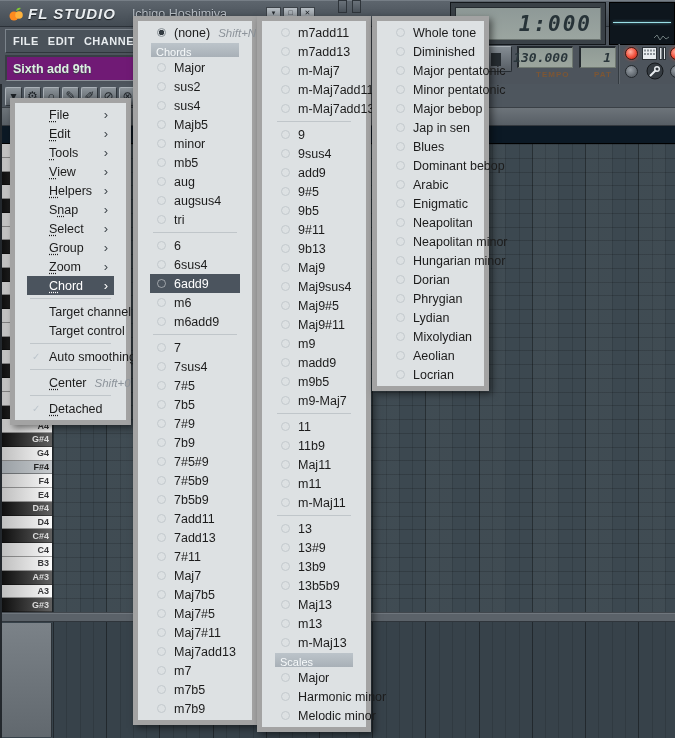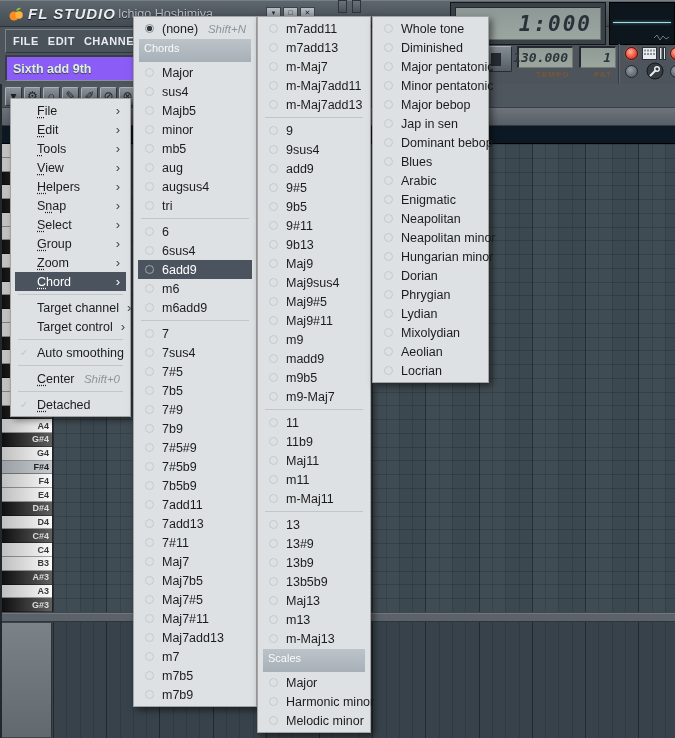--- a/index.html
+++ b/index.html
@@ -13,32 +13,32 @@
   .abs { position:absolute; }
 
   
   .titlebar { left:0; top:0; width:675px; height:27px;
     background:linear-gradient(#5d656d,#434b53);
     border-top:1px solid #767e86; border-bottom:1px solid #2b3138;
     display:flex; align-items:center; }
   .logo-wrap { display:flex; align-items:center; margin-left:8px; }
   .logo-text { font-style:italic; font-weight:bold; font-size:15px; letter-spacing:1px;
     color:#e9edf0; text-shadow:0 1px 1px #15181c; margin-left:4px; }
-  .win-title { margin-left:2px; font-size:12.5px; color:#b6bdc4; text-shadow:0 1px 1px #22262b; }
+  .win-title { margin-left:16px; font-size:12.5px; color:#b6bdc4; text-shadow:0 1px 1px #22262b; }
   .caption-btns { left:266px; top:7px; display:flex; gap:2px; }
   .cap-btn { width:15px; height:11px; background:linear-gradient(#b8bfc5,#8f969c);
     border:1px solid #3c4248; font-size:7px; line-height:9px; text-align:center; color:#23282d; }
 
   .menubox { left:5px; top:29px; width:129px; height:24px; background:#4a525a;
     border-top:1px solid #7b838b; border-left:1px solid #7b838b;
     border-right:1px solid #30363c; border-bottom:1px solid #30363c;
     display:flex; align-items:center; padding-left:7px; }
   .menubox span { color:#e8ecef; font-weight:bold; font-size:11px; letter-spacing:.5px; margin-right:9px; }
 
-  .hintbox { left:5px; top:55px; width:129px; height:26px; background:#8b5cf6;
+  .hintbox { left:5px; top:55px; width:129px; height:26px; background:#701a75;
     border-top:2px solid #383e44; border-left:2px solid #383e44;
     border-right:1px solid #8a9197; border-bottom:1px solid #8a9197;
     display:flex; align-items:center; padding-left:6px; }
   .hintbox span { color:#ddefe3; font-weight:bold; font-size:12.5px; text-shadow:0 1px 1px #3a4045; }
 
   .prtoolbar { left:5px; top:85px; height:22px; display:flex; gap:2px; align-items:center; }
   .tool-btn { height:19px; min-width:17px; padding:0 2px;
     background:linear-gradient(#8a9298,#5c636a);
     border-top:1px solid #aab1b7; border-left:1px solid #aab1b7;
     border-right:1px solid #2f353b; border-bottom:1px solid #2f353b;
@@ -122,22 +122,22 @@
     box-shadow:inset 0 1px 0 #6f767d; }
   .bottomlane { left:0; top:622px; width:675px; height:116px; background:#37424a; }
   .bottomlane .grid-area {
     background:
       repeating-linear-gradient(to right, rgba(0,0,0,.3) 0 1px, rgba(0,0,0,0) 1px 53.2px),
       repeating-linear-gradient(to right, rgba(0,0,0,.12) 0 1px, rgba(0,0,0,0) 1px 13.3px); }
   .lane-header { position:absolute; left:2px; top:1px; width:50px; height:114px;
     background:linear-gradient(#7b8288,#61686e); border-right:1px solid #2c3237; }
 
   
-  .menu { background:#dde1e3; border:1px solid #a3a3a3;
-    box-shadow:3px 3px 7px rgba(0,0,0,.5); padding:2px 4px; z-index:10; }
+  .menu { background:#dde1e3; border:5px solid #a3a3a3;
+    box-shadow:3px 3px 7px rgba(0,0,0,.5); padding:2px 12px; z-index:10; }
   #menu-main { left:10px; top:98px; width:121px; }
   #menu-col2 { left:133px; top:16px; width:124px; }
   #menu-col3 { left:257px; top:16px; width:114px; }
   #menu-col4 { left:372px; top:16px; width:117px; }
 
   .m-item { height:19px; display:flex; align-items:center; padding:0 6px 0 5px;
     font-size:12.5px; color:#1c1c1c; white-space:nowrap; }
   .m-item.hl { background:#4b545e; color:#fff; }
   .m-item.hl .m-arrow { color:#fff; }
   .m-lead { width:17px; flex:none; font-size:10px; color:#bcc5cc; }
@@ -146,21 +146,21 @@
   .m-radio.sel { border-color:#8a9298;
     background:radial-gradient(circle at center, #333b41 0 2.5px, rgba(0,0,0,0) 3px); }
   .hl .m-radio { border-color:rgba(255,255,255,.45); }
   .m-label { flex:0 1 auto; }
   .m-spacer { flex:1; }
   .m-shortcut { font-style:italic; font-size:11.5px; color:#8d949b; margin-left:8px; }
   .m-arrow { color:#3f464c; font-size:13px; margin-left:8px; }
   .m-sep { height:7px; position:relative; }
   .m-sep::after { content:""; position:absolute; left:3px; right:3px; top:3px; height:1px;
     background:#c0c6ca; }
-  .m-header { height:23px; line-height:18px; margin:1px; padding-left:5px;
+  .m-header { height:14px; line-height:18px; margin:1px; padding-left:5px;
     background:linear-gradient(#bcc4ca,#a8b0b7); color:#f7fafb; font-size:11px; }
   .ul { text-decoration:underline; text-decoration-style:dotted; text-underline-offset:2px; }
 </style>
 </head>
 <body>
 
 <div class="abs band-toolbar"></div>
 <div class="abs timeline"></div>
 <div class="abs navy-lane"></div>
 <div class="abs grid">
@@ -403,20 +403,25 @@
       <span class="m-shortcut">Shift+N</span>
     </div>
     <div class="m-header">Chords</div>
     <div class="m-item">
       <span class="m-radio"></span>
       <span class="m-label">Major</span>
       <span class="m-spacer"></span>
     </div>
     <div class="m-item">
       <span class="m-radio"></span>
+      <span class="m-label">sus2</span>
+      <span class="m-spacer"></span>
+    </div>
+    <div class="m-item">
+      <span class="m-radio"></span>
       <span class="m-label">sus4</span>
       <span class="m-spacer"></span>
     </div>
     <div class="m-item">
       <span class="m-radio"></span>
       <span class="m-label">Majb5</span>
       <span class="m-spacer"></span>
     </div>
     <div class="m-item">
       <span class="m-radio"></span>
@@ -778,30 +783,30 @@
       <span class="m-label">Major bebop</span>
       <span class="m-spacer"></span>
     </div>
     <div class="m-item">
       <span class="m-radio"></span>
       <span class="m-label">Jap in sen</span>
       <span class="m-spacer"></span>
     </div>
     <div class="m-item">
       <span class="m-radio"></span>
+      <span class="m-label">Blues</span>
+      <span class="m-spacer"></span>
+    </div>
+    <div class="m-item">
+      <span class="m-radio"></span>
       <span class="m-label">Dominant bebop</span>
       <span class="m-spacer"></span>
     </div>
     <div class="m-item">
       <span class="m-radio"></span>
-      <span class="m-label">Blues</span>
-      <span class="m-spacer"></span>
-    </div>
-    <div class="m-item">
-      <span class="m-radio"></span>
       <span class="m-label">Arabic</span>
       <span class="m-spacer"></span>
     </div>
     <div class="m-item">
       <span class="m-radio"></span>
       <span class="m-label">Enigmatic</span>
       <span class="m-spacer"></span>
     </div>
     <div class="m-item">
       <span class="m-radio"></span>

